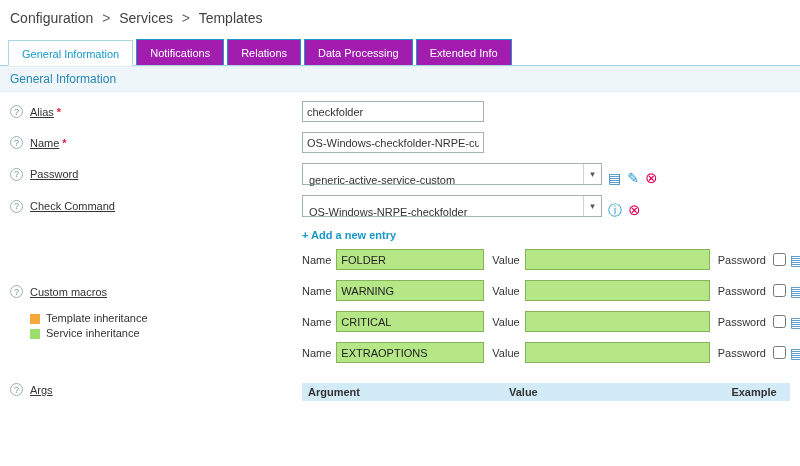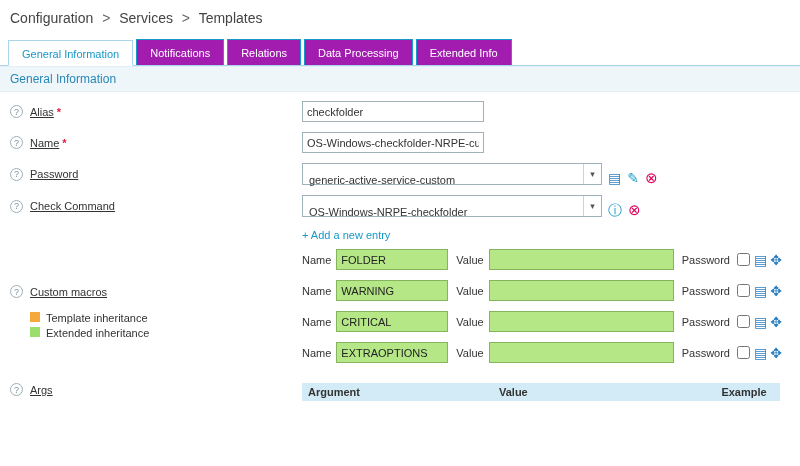--- a/index.html
+++ b/index.html
@@ -46,39 +46,39 @@
   .select-text { flex: 1; padding: 0 6px; white-space: nowrap; overflow: hidden; margin-top: 12px; }
   .select-arrow { width: 18px; text-align: center; color: #555; border-left: 1px solid #c9d4d9;
     font-size: 9px; line-height: 20px; }
 
   .icon { display: inline-block; margin-left: 6px; cursor: pointer; line-height: 1; }
   .icon.blue { color: #2b7fc0; font-size: 14px; }
   .icon.teal { color: #1798c9; font-size: 14px; }
   .icon.red  { color: #e0005a; font-size: 15px; }
   .icon.sm   { margin-left: 3px; }
 
-  .add-entry { color: #1798c9; text-decoration: none; cursor: pointer; display: inline-block; margin: 2px 0 8px 0; }
+  .add-entry { color: #1798c9; text-decoration: none; cursor: pointer; display: inline-block; margin: 2px 0 8px 0; font-weight: bold; }
 
   .macro-row { display: flex; align-items: center; margin-bottom: 10px; }
   .mlabel { margin-right: 5px; color: #333; }
   .mlabel.gap { margin-left: 8px; }
   .macro-input { height: 21px; border: 1px solid #86b45c; background: #b5e786; padding: 0 4px;
     font-size: 11px; font-family: "Liberation Sans", sans-serif; color: #222; }
-  .macro-input.name { width: 112px; }
+  .macro-input.name { width: 148px; }
   .macro-input.value { width: 185px; }
   .cb { width: 13px; height: 13px; margin: 0 1px 0 2px; cursor: pointer; }
 
   .legend { margin-top: 14px; margin-left: 20px; }
-  .legend-item { display: flex; align-items: flex-start; margin-bottom: 3px; }
+  .legend-item { display: flex; align-items: flex-end; margin-bottom: 3px; }
   .swatch { width: 10px; height: 10px; margin-right: 6px; flex: none; }
   .swatch.orange { background: #f5a93c; }
   .swatch.green { background: #9ade6e; }
 
   
-  .args-table { flex: 1; margin-right: 10px; }
+  .args-table { flex: 1; }
   .args-head { display: flex; background: #d2ebf6; font-weight: bold; color: #333; padding: 3px 6px; }
   .args-head .h-arg { flex: 1; }
   .args-head .h-val { width: 215px; }
   .args-head .h-ex { width: 60px; text-align: center; }
 </style>
 </head>
 <body>
 
 <div>
 
@@ -161,21 +161,21 @@
         <span class="help">?</span>
         <span class="flabel">Custom macros</span>
       </div>
       <div class="legend">
         <div class="legend-item">
           <span class="swatch orange"></span>
           <span>Template inheritance</span>
         </div>
         <div class="legend-item">
           <span class="swatch green"></span>
-          <span>Extended inheritance</span>
+          <span>Service inheritance</span>
         </div>
       </div>
     </div>
     <div style="flex:1;">
       <a class="add-entry">+ Add a new entry</a>
 
       <div class="macro-row">
         <span class="mlabel">Name</span>
         <input class="macro-input name" value="FOLDER" style="">
         <span class="mlabel gap">Value</span>

